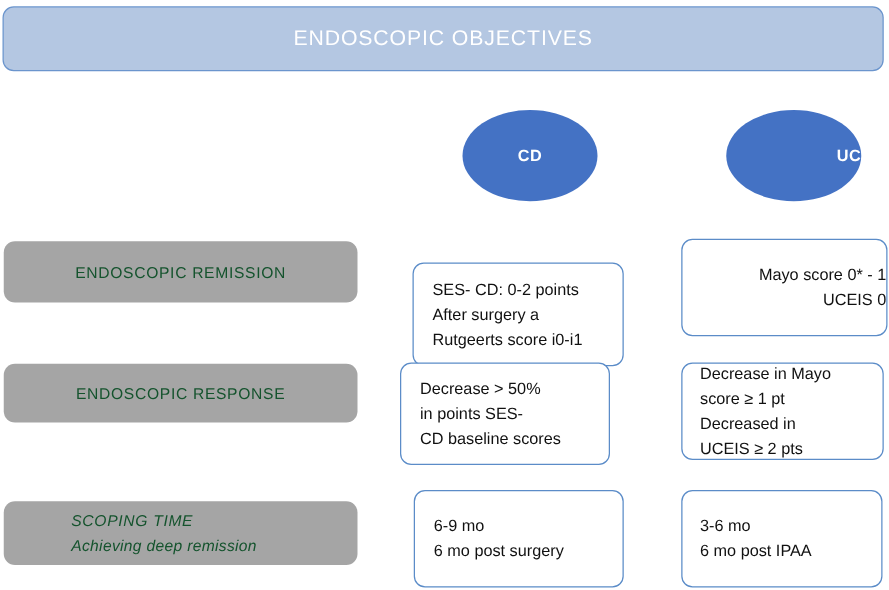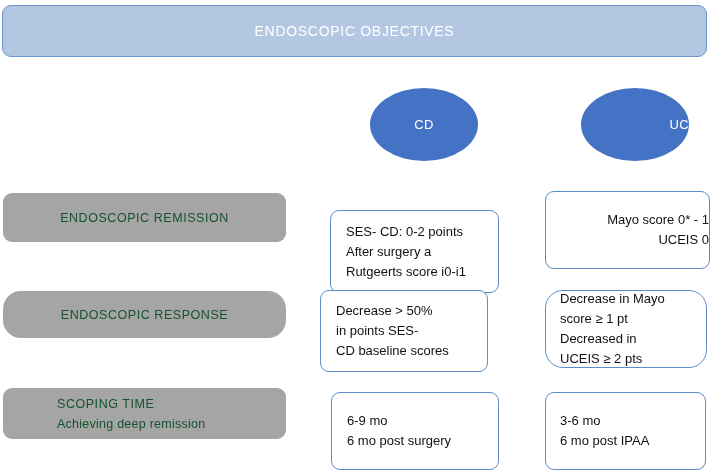--- a/index.html
+++ b/index.html
@@ -28,21 +28,21 @@
     box-sizing: border-box;
     background: #b4c7e2;
     border: 1px solid #6b95cd;
     border-radius: 9px;
     display: flex;
     align-items: center;
     justify-content: center;
   }
   .header-title {
     color: #ffffff;
-    font-size: 14px;
+    font-size: 17px;
     letter-spacing: 0.7px;
     font-weight: 400;
     white-space: nowrap;
   }
 
   
   .ellipse {
     position: absolute;
     top: 88px;
     width: 108px;
@@ -51,20 +51,21 @@
     background: #4472c4;
     border-radius: 50%;
     display: flex;
     align-items: center;
     justify-content: center;
   }
   .ellipse-label {
     color: #ffffff;
     font-size: 13px;
     letter-spacing: 0.4px;
+    font-weight: bold;
   }
   .ellipse-cd { left: 370px; }
   .ellipse-uc { left: 581px; justify-content: flex-end; }
 
   
   .cat-bar {
     position: absolute;
     left: 3px;
     width: 283px;
     box-sizing: border-box;
@@ -81,22 +82,22 @@
     font-size: 12.5px;
     letter-spacing: 0.55px;
     line-height: 20px;
     white-space: nowrap;
   }
   .cat-label.sub {
     letter-spacing: 0.25px;
   }
 
   .cat-bar-1 { top: 193px; height: 49px; }
-  .cat-bar-2 { top: 291px; height: 47px; border-radius: 18px; }
-  .cat-bar-3 { top: 388px; height: 51px; }
+  .cat-bar-2 { top: 291px; height: 47px; }
+  .cat-bar-3 { top: 401px; height: 51px; font-style: italic; }
 
   
   .content-box {
     position: absolute;
     box-sizing: border-box;
     background: #ffffff;
     border: 1px solid #5b8cc8;
     border-radius: 9px;
     display: flex;
     flex-direction: column;
@@ -105,21 +106,21 @@
   .content-line {
     color: #111111;
     font-size: 13px;
     line-height: 20px;
     white-space: nowrap;
   }
 
   .box-cd-1 { left: 330px; top: 190px; width: 169px; height: 83px; padding: 0 0 0 15px; margin-top: 20px; }
   .box-uc-1 { left: 545px; top: 191px; width: 165px; height: 78px; padding: 0 0 0 15px; align-items: flex-end; }
   .box-cd-2 { left: 320px; top: 290px; width: 168px; height: 82px; padding: 0 0 0 15px; }
-  .box-uc-2 { left: 545px; top: 290px; width: 162px; height: 78px; padding: 0 0 0 14px; border-radius: 18px; }
+  .box-uc-2 { left: 545px; top: 290px; width: 162px; height: 78px; padding: 0 0 0 14px; }
   .box-cd-3 { left: 331px; top: 392px; width: 168px; height: 78px; padding: 0 0 0 15px; }
   .box-uc-3 { left: 545px; top: 392px; width: 161px; height: 78px; padding: 0 0 0 14px; }
 </style>
 </head>
 <body>
 
 <div id="canvas">
 
   <div class="header-banner">
     <span class="header-title">ENDOSCOPIC OBJECTIVES</span>

